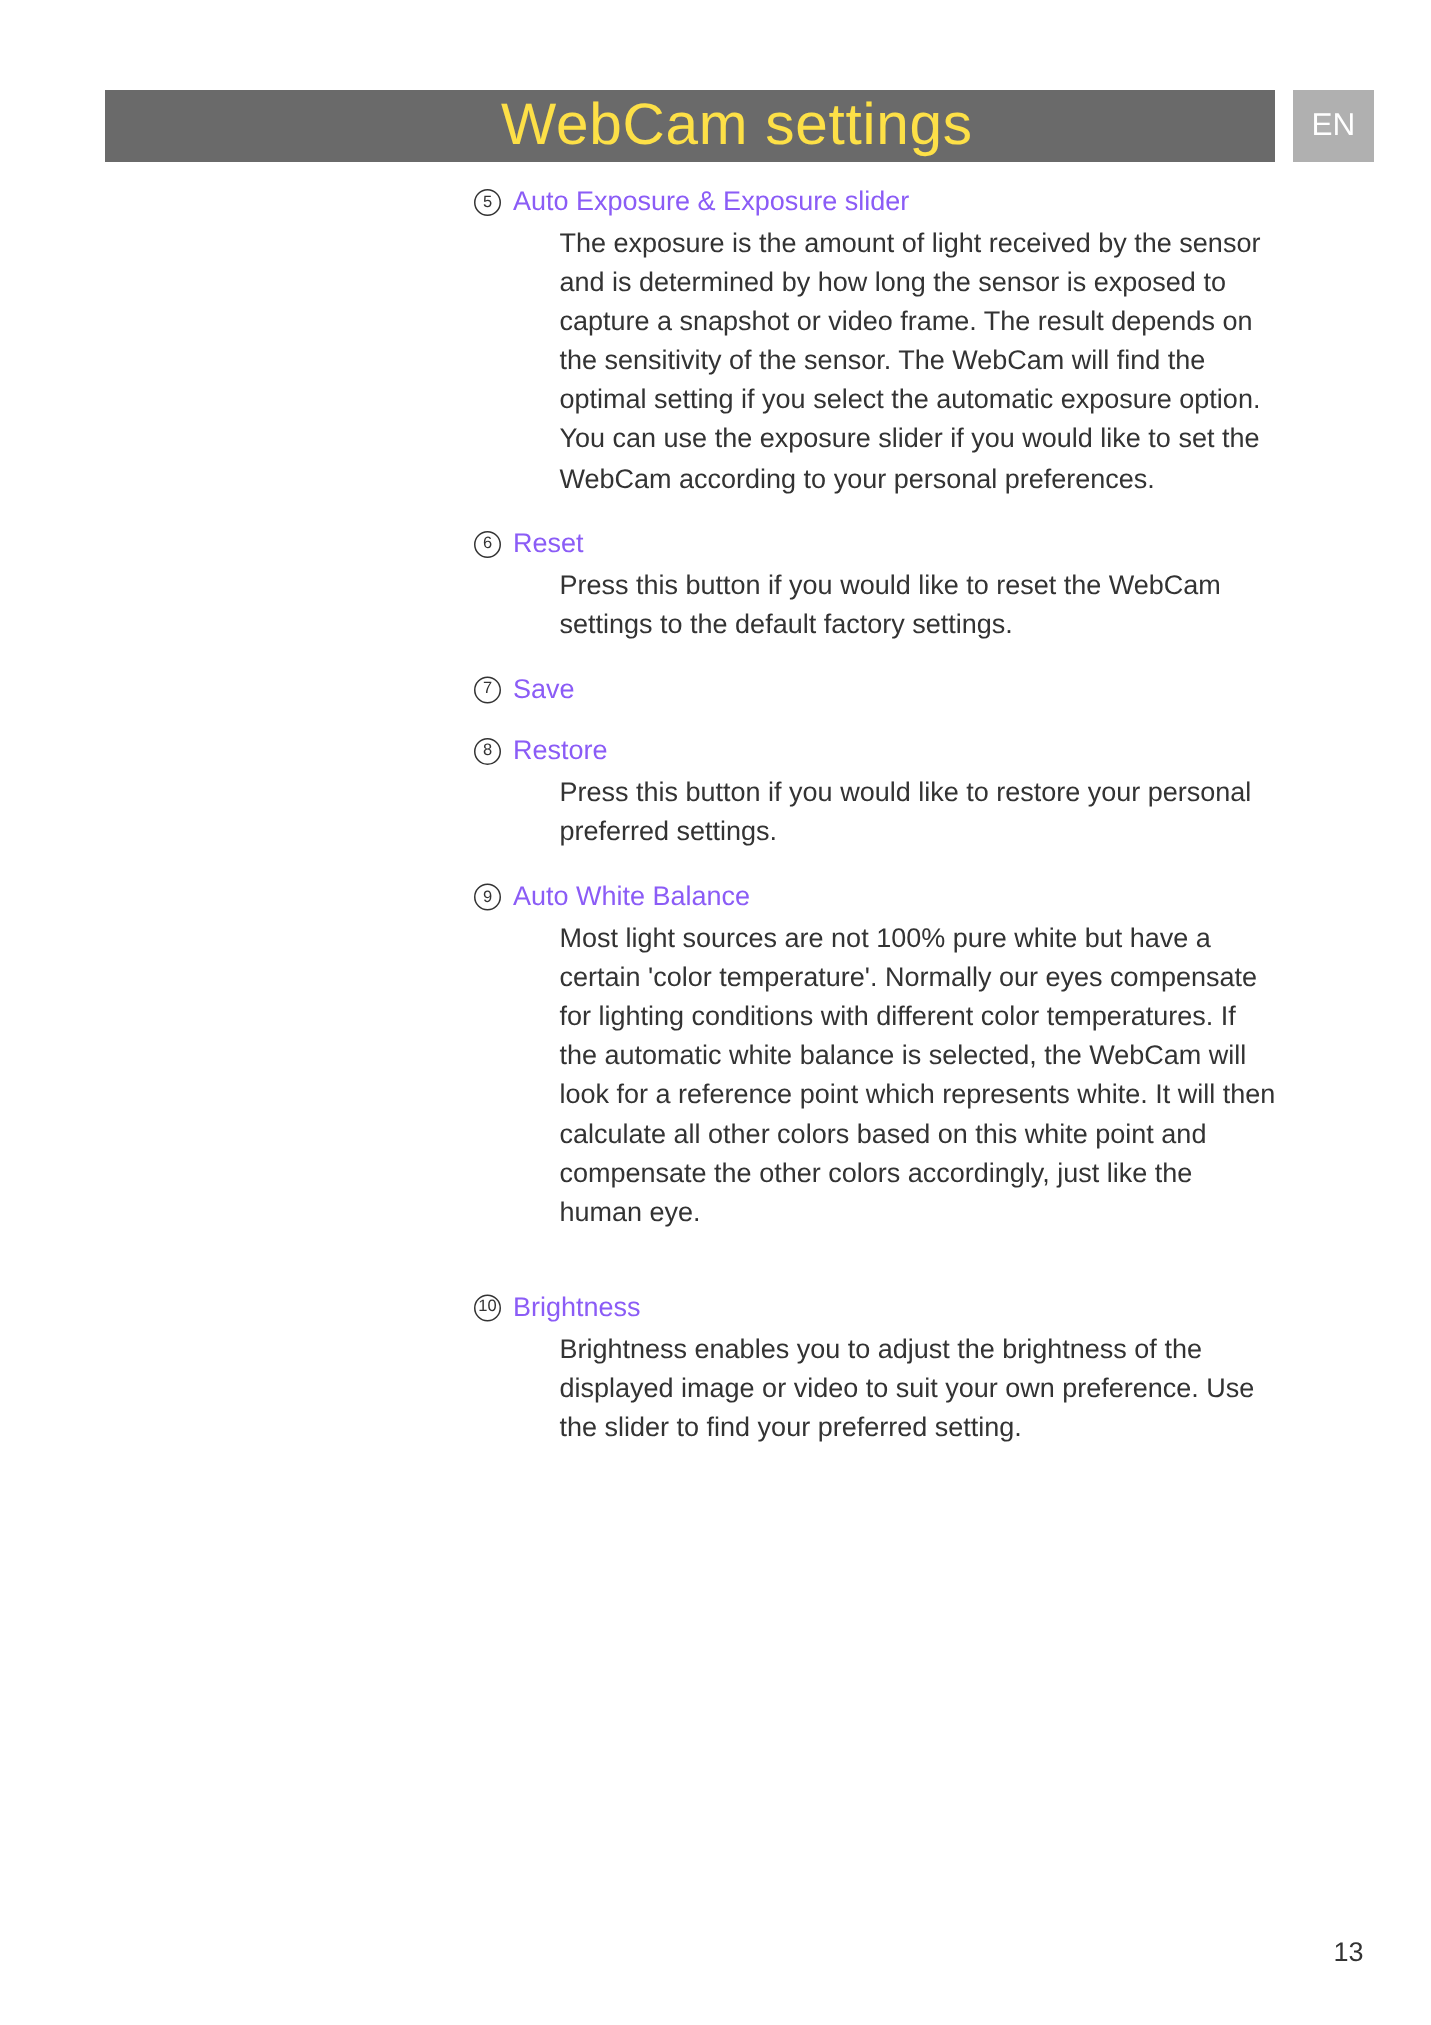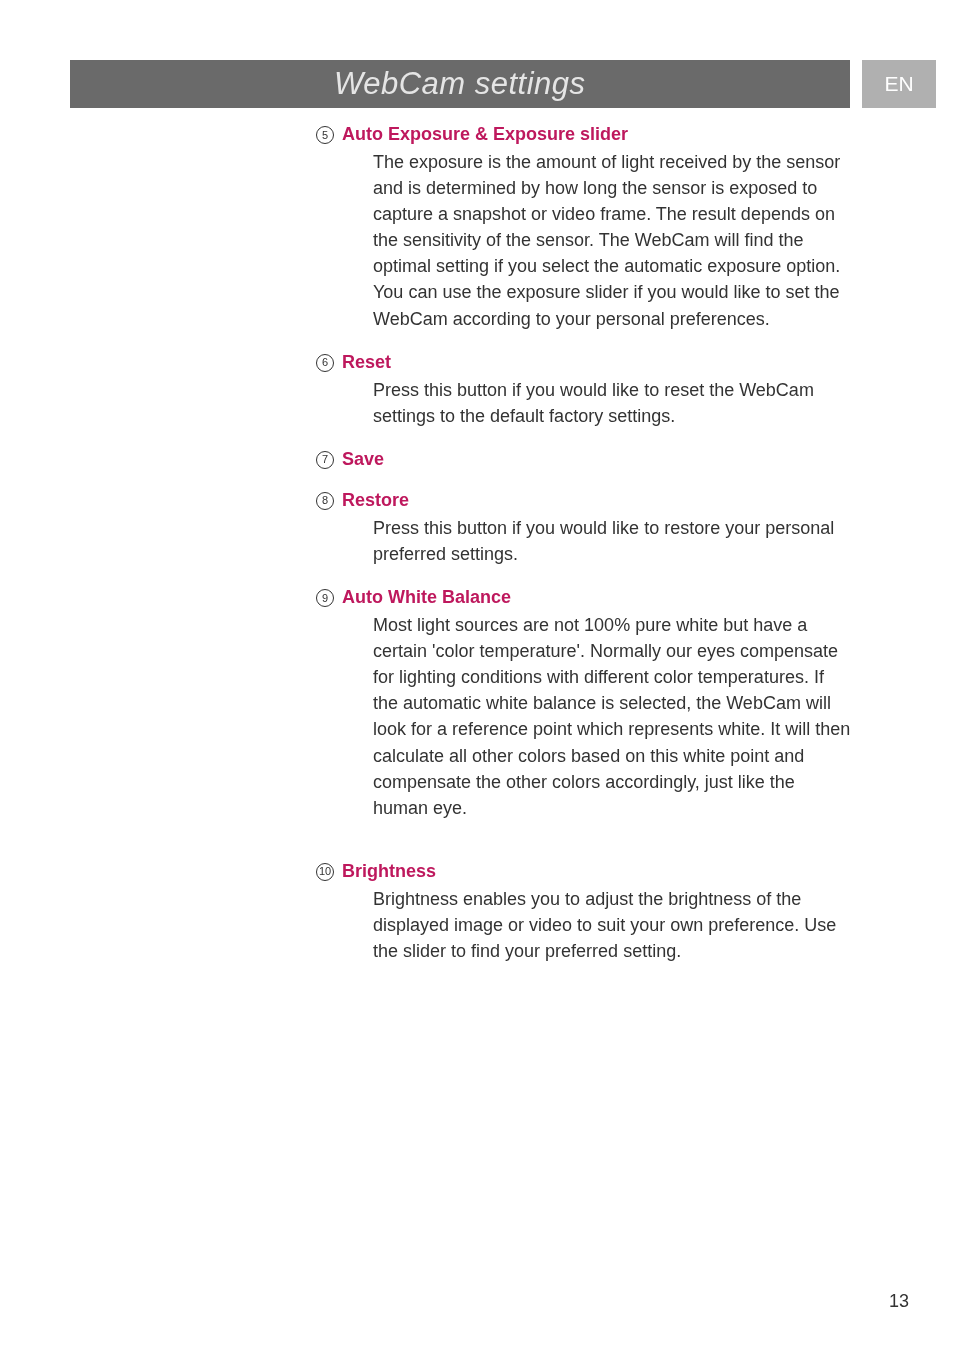--- a/index.html
+++ b/index.html
@@ -20,31 +20,30 @@
       top: 60px;
       left: 70px;
       width: 780px;
       height: 48px;
       background: #6a6a6a;
       display: flex;
       align-items: center;
       padding-left: 264px;
     }
     .header-title {
-      color: #e5e5e5;
-      font-size: 31px;
+      color: #fde047;
+      font-size: 39px;
       font-weight: normal;
       letter-spacing: 0.5px;
-      font-style: italic;
     }
     .lang-tab {
       position: absolute;
       top: 60px;
       left: 862px;
-      width: 74px;
+      width: 54px;
       height: 48px;
       background: #b0b0b0;
       display: flex;
       align-items: center;
       justify-content: center;
       color: #ffffff;
       font-size: 21px;
       font-weight: normal;
     }
     .content {
@@ -65,23 +64,23 @@
       height: 18px;
       border: 1px solid #333333;
       border-radius: 50%;
       display: flex;
       align-items: center;
       justify-content: center;
       font-size: 11px;
       line-height: 1;
     }
     .section-title {
-      font-weight: bold;
+      font-weight: normal;
       font-size: 18px;
-      color: #be185d;
+      color: #8b5cf6;
       margin-bottom: 4px;
     }
     .section-body {
       font-size: 18px;
       color: #333333;
       line-height: 1.45;
       font-weight: 300;
       margin-left: 31px;
     }
     .para-gap {

